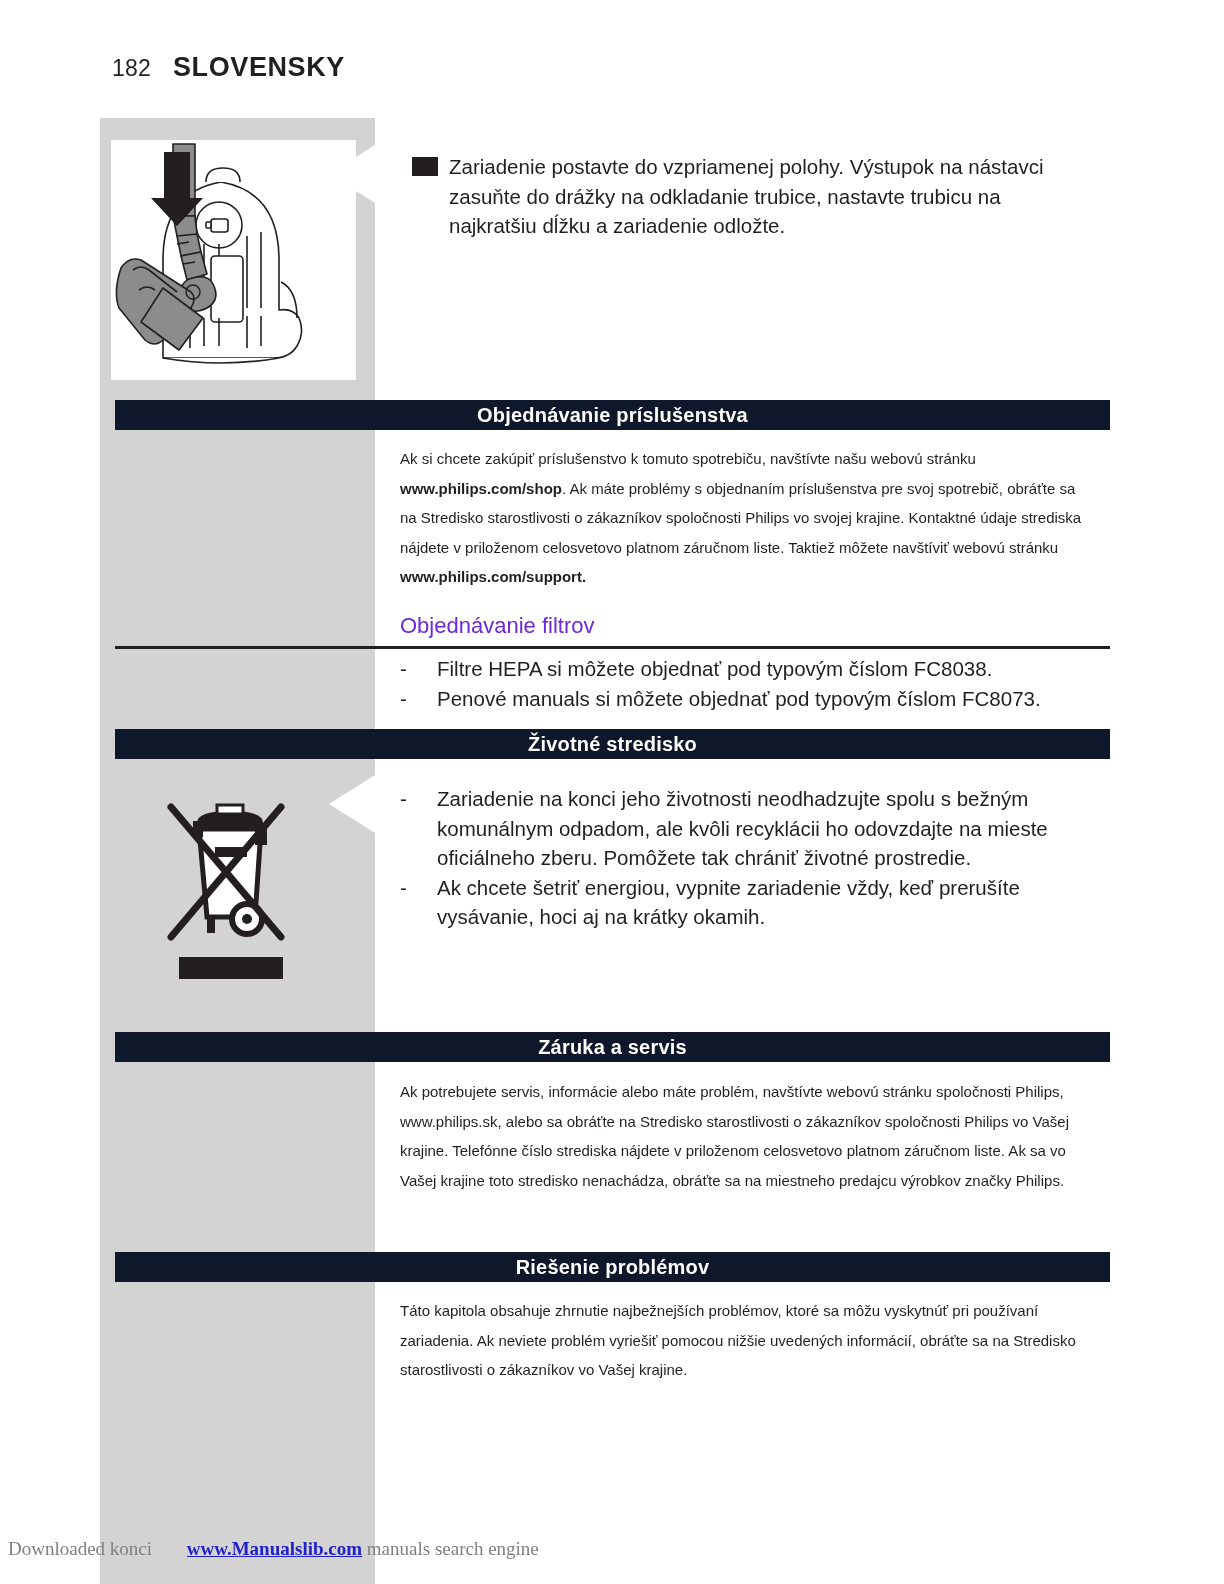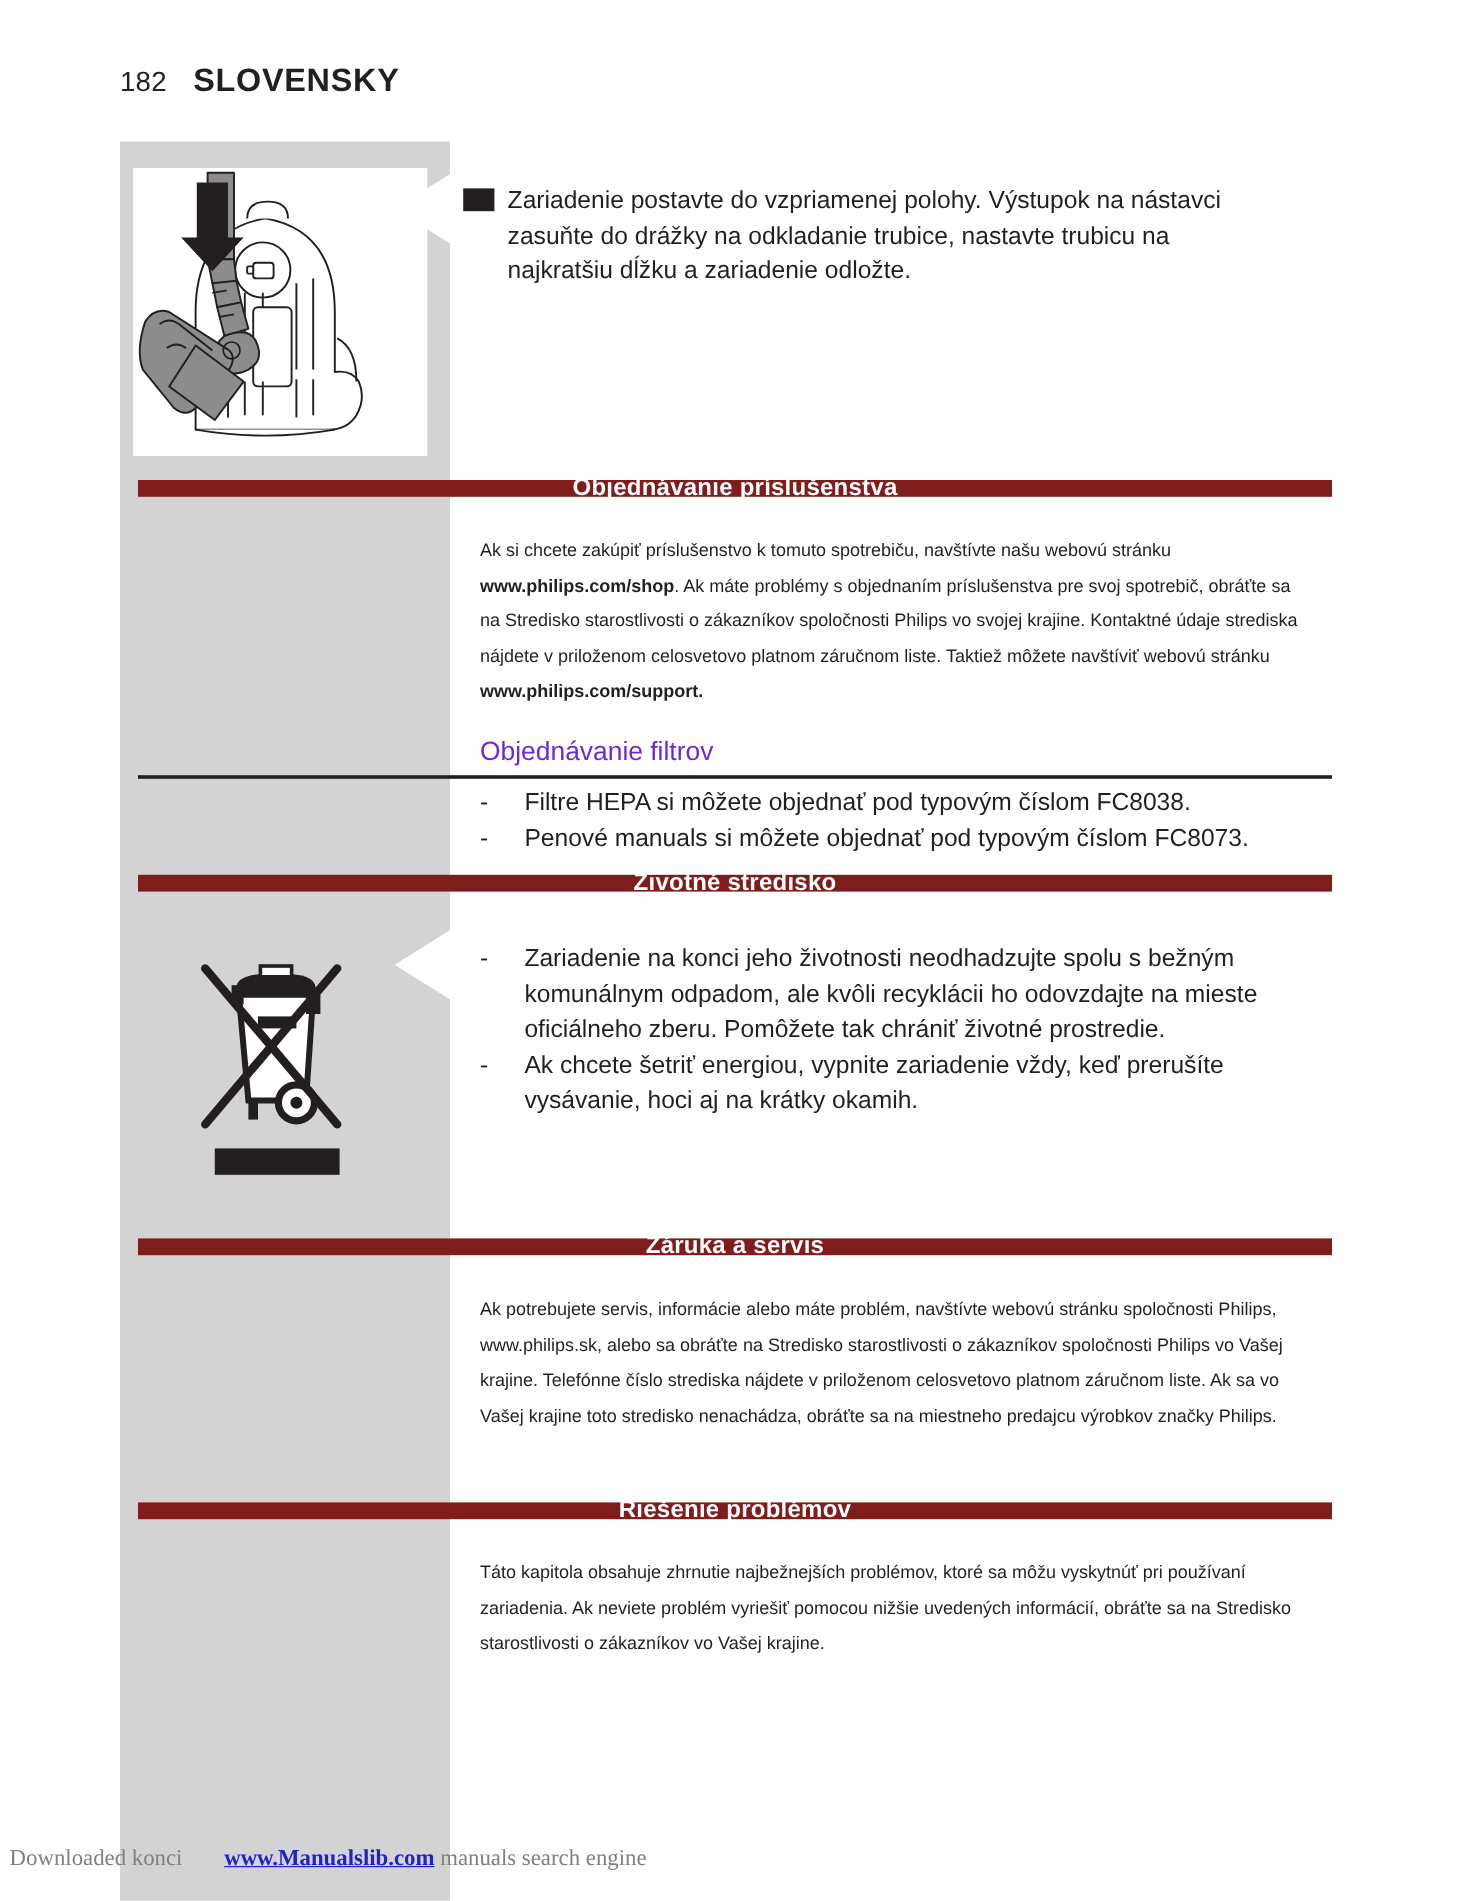--- a/index.html
+++ b/index.html
@@ -12,21 +12,21 @@
     height: 1584px;
     position: relative;
     font-family: "Liberation Sans", sans-serif;
     color: #231f20;
     overflow: hidden;
   }
 
   
   .page-header {
     position: absolute;
-    left: 100px;
+    left: 112px;
     top: 52px;
     display: flex;
     align-items: baseline;
     gap: 22px;
   }
   .page-number {
     font-size: 23px;
     font-weight: 400;
     color: #231f20;
     letter-spacing: 0.2px;
@@ -68,22 +68,22 @@
     clip-path: polygon(100% 0%, 100% 100%, 0% 50%);
   }
   .notch.one { left: 329px; top: 145px; }
   .notch.two { left: 329px; top: 775px; }
 
   
   .bar {
     position: absolute;
     left: 115px;
     width: 995px;
-    height: 14px;
-    background: #7f1d1d;
+    height: 30px;
+    background: #0f172a;
   }
   .bar-label {
     position: absolute;
     left: 0;
     right: 0;
     top: 50%;
     transform: translateY(-50%);
     text-align: center;
     color: #ffffff;
     font-size: 20px;
@@ -99,21 +99,21 @@
     font-size: 15px;
     line-height: 29.5px;
     color: #231f20;
     font-weight: 400;
   }
   .txt b { font-weight: bold; }
 
   
   .instr {
     position: absolute;
-    left: 386px;
+    left: 412px;
     top: 152px;
     width: 680px;
   }
   .instr-row { display: flex; align-items: flex-start; }
   .sq-bullet {
     width: 26px;
     height: 19px;
     background: #231f20;
     flex: 0 0 auto;
     margin-top: 5px;

